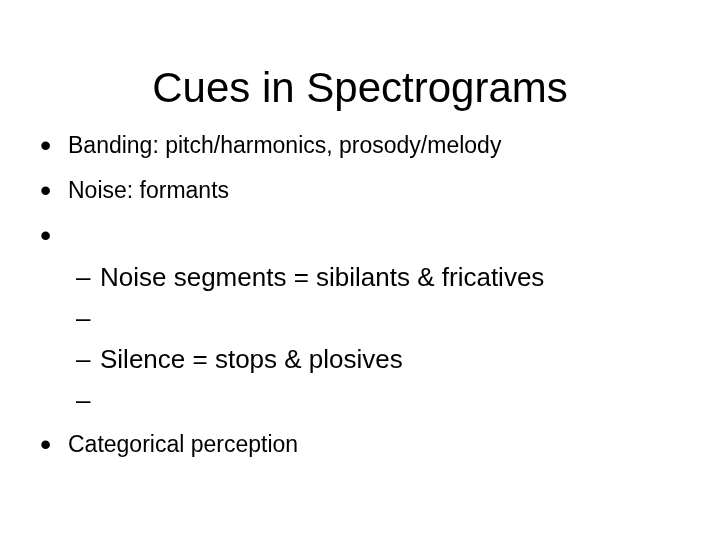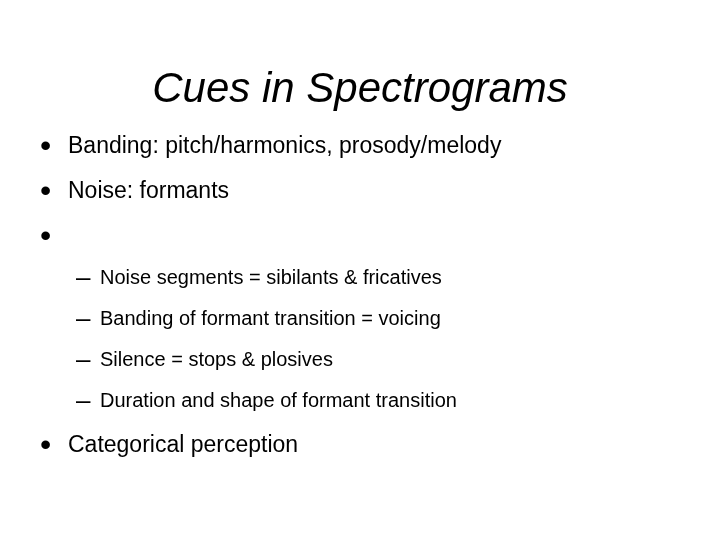--- a/index.html
+++ b/index.html
@@ -30,21 +30,20 @@
     left: 0;
     top: 36px;
     width: 720px;
     text-align: center;
     font-size: 42px;
     line-height: 48px;
     font-weight: normal;
     letter-spacing: 0px;
     color: #000000;
     white-space: nowrap;
-    font-style: italic;
   }
 
   
   .body-list {
     position: absolute;
     left: 0;
     top: 126px;
     width: 720px;
   }
 
@@ -85,21 +84,21 @@
   }
   .level2 .marker {
     width: 24px;
     flex: 0 0 24px;
     font-size: 26px;
     line-height: 33px;
     text-align: left;
     color: #000000;
   }
   .level2 .text {
-    font-size: 20px;
+    font-size: 26px;
     line-height: 33px;
     white-space: nowrap;
     color: #000000;
   }
 </style>
 </head>
 <body>
 
 <div class="slide">
 
@@ -116,29 +115,27 @@
       </div>
       <div class="bullet-row level1">
         <span class="marker">•</span>
       </div>
       <div class="bullet-row level2">
         <span class="marker">–</span>
         <span class="text">Noise segments = sibilants &amp; fricatives</span>
       </div>
       <div class="bullet-row level2">
         <span class="marker">–</span>
-        <span class="text">Banding of formant transition = voicing</span>
       </div>
       <div class="bullet-row level2">
         <span class="marker">–</span>
         <span class="text">Silence = stops &amp; plosives</span>
       </div>
       <div class="bullet-row level2">
         <span class="marker">–</span>
-        <span class="text">Duration and shape of formant transition</span>
       </div>
       <div class="bullet-row level1">
         <span class="marker">•</span>
         <span class="text">Categorical perception</span>
       </div>
     </div>
 
 </div>
 
 </body></html>

